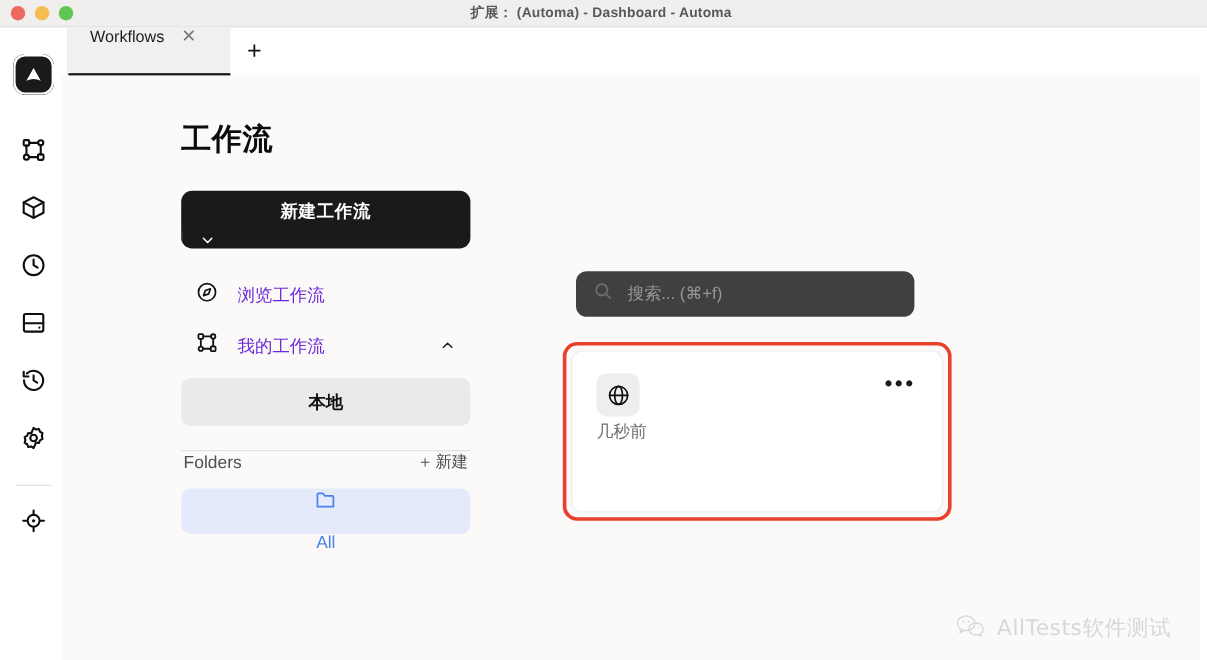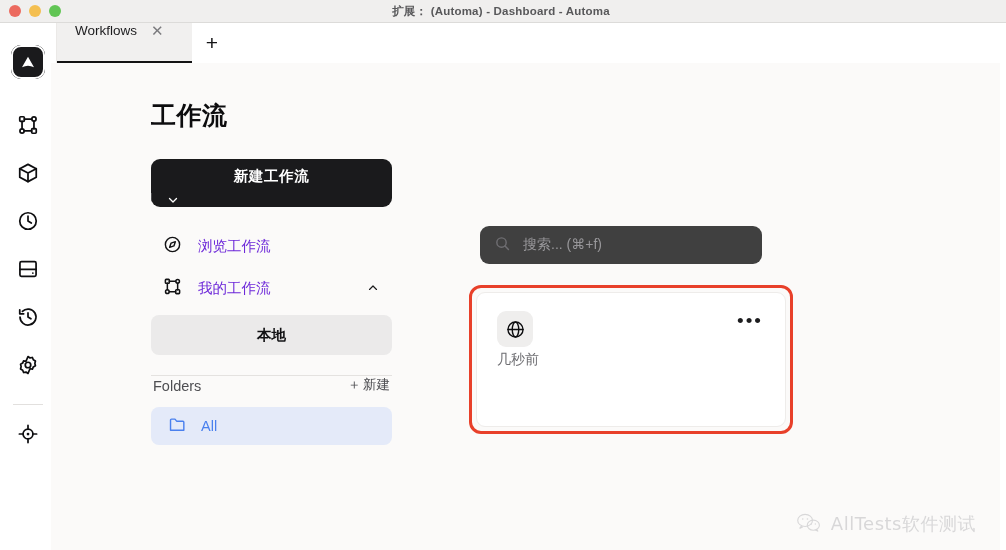--- a/index.html
+++ b/index.html
@@ -263,20 +263,21 @@
   .folder-item {
     margin-top: 13px;
     height: 38px;
     border-radius: 8px;
     background: #e4eaf9;
     display: flex;
     align-items: center;
     gap: 14px;
     padding: 0 17px;
     cursor: pointer;
+    flex-direction: column;
   }
   .folder-item .fname {
     font-size: 14.5px;
     color: #4a80ee;
   }
 
   
   .searchbar {
     position: absolute;
     left: 429px;

